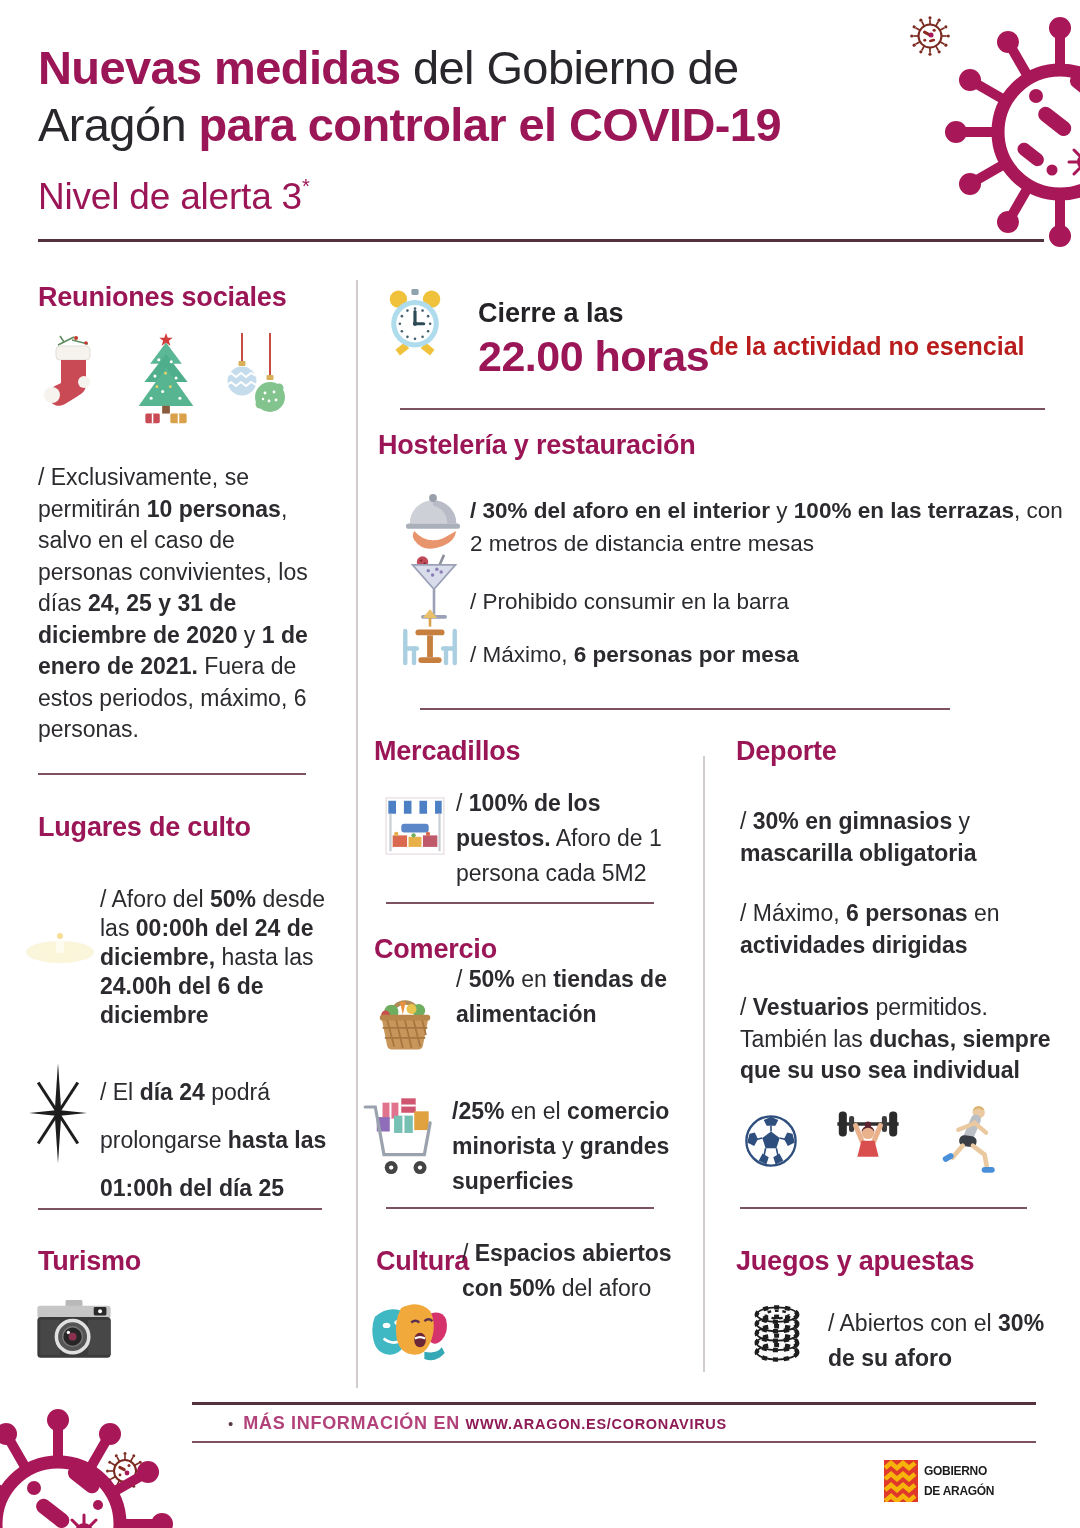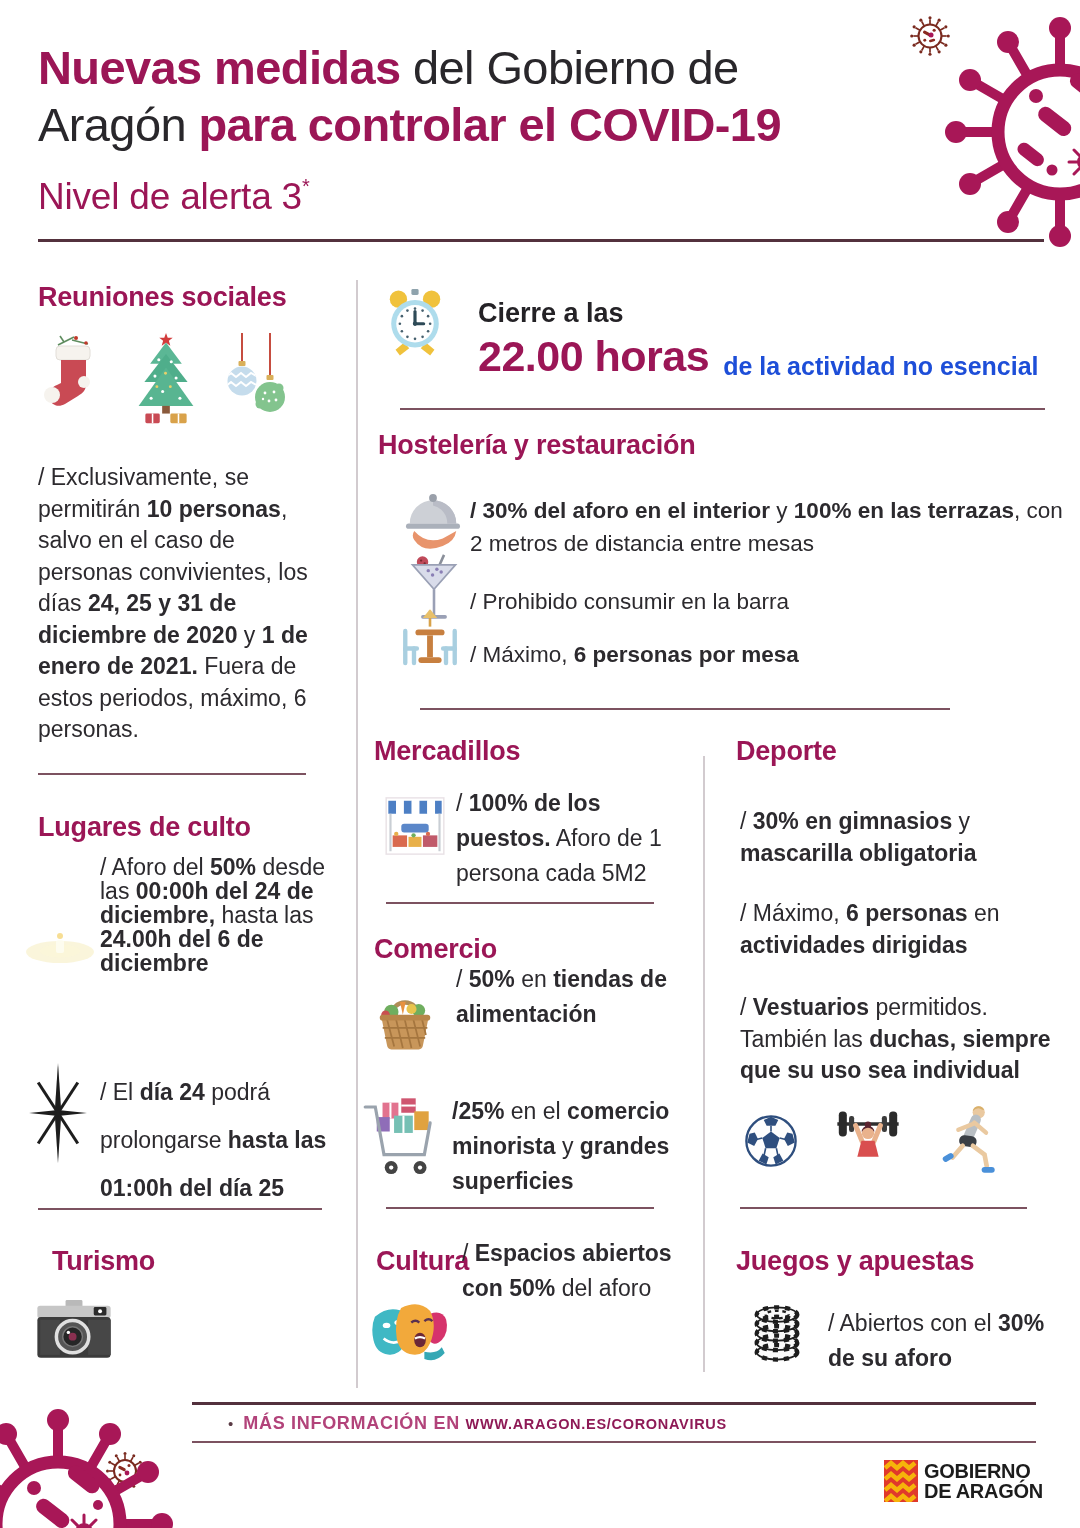--- a/index.html
+++ b/index.html
@@ -16,28 +16,28 @@
   .title{font-size:47px;line-height:56px;font-weight:400;color:#29272b;letter-spacing:-0.6px;white-space:nowrap}
   .alert{font-size:37px;font-weight:400;color:var(--accent);letter-spacing:-0.2px}
   .alert sup{font-size:20px;vertical-align:top;line-height:1}
   .orden{font-style:italic;font-weight:700;font-size:20px;color:#2a282c;letter-spacing:0.2px}
   .sec-h{font-size:27px;font-weight:700;color:var(--accent);letter-spacing:-0.2px;white-space:nowrap}
   .body-t{font-size:23px;line-height:31.5px;color:var(--ink)}
   .col-t{font-size:23px;line-height:35px;color:var(--ink)}
   .host-t{font-size:22.5px;line-height:33px;color:var(--ink)}
   .cierre-intro{font-size:27px;font-weight:700;color:#242226}
   .cierre-big{font-size:43px;font-weight:700;color:var(--accent);letter-spacing:-0.5px}
-  .cierre-tail{font-size:25px;font-weight:700;color:#1d4ed8;margin-left:14px}
+  .cierre-tail{font-size:25px;font-weight:700;color:#b91c1c;}
   .hr{background:#7c5260;height:2px}
   .hr-dark{background:#53313d;height:3px}
   .vline{width:2px;background:#d2cbcf}
   .foot-pre{font-size:18px;font-weight:700;color:#b2437a;letter-spacing:0.7px}
   .foot-url{font-size:14.5px;font-weight:700;color:#8e1a56;letter-spacing:0.7px}
   .foot-dot{font-size:15px;color:#5a3b45;margin-right:10px}
-  .logo-text{font-size:20px;line-height:20.5px;font-weight:700;color:#1c1c1c;letter-spacing:-0.3px;white-space:nowrap}
+  .logo-text{font-size:12px;line-height:20.5px;font-weight:700;color:#1c1c1c;letter-spacing:-0.3px;white-space:nowrap}
 </style>
 </head>
 <body>
 
 <div class="poster">
 
   <span class="abs" style="left:906px;top:12px">
     <svg width="48" height="48" viewBox="0 0 46 46">
       <g stroke="#7a2a1f" stroke-width="1.6">
         <line x1="34" y1="23" x2="39" y2="23"></line>
@@ -223,35 +223,35 @@
   <div class="abs sec-h" style="left:38px;top:812px">Lugares de culto</div>
 
   <span class="abs" style="left:22px;top:918px">
     <svg width="76" height="54" viewBox="0 0 76 54">
       <ellipse cx="38" cy="34" rx="34" ry="11" fill="#f5ecb8" opacity="0.5"></ellipse>
       <ellipse cx="38" cy="33" rx="20" ry="6.5" fill="#fbf6d8" opacity="0.8"></ellipse>
       <rect x="34" y="22" width="8" height="13" rx="2" fill="#fdfdf2" opacity="0.85"></rect>
       <circle cx="38" cy="18" r="3" fill="#f0c23c" opacity="0.55"></circle>
     </svg>
   </span>
-  <div class="abs body-t" style="left:100px;top:855px;width:248px;line-height:24px"><span>/ Aforo del </span><span class="b">50%</span><span> desde las </span><span class="b">00:00h del 24 de diciembre,</span><span> hasta las </span><span class="b">24.00h del 6 de diciembre</span></div>
+  <div class="abs body-t" style="left:100px;top:885px;width:248px;line-height:29px"><span>/ Aforo del </span><span class="b">50%</span><span> desde las </span><span class="b">00:00h del 24 de diciembre,</span><span> hasta las </span><span class="b">24.00h del 6 de diciembre</span></div>
 
   <span class="abs" style="left:26px;top:1060px">
     <svg width="64" height="106" viewBox="0 0 42 68">
       <polygon points="21,1 23.2,34 21,67 18.8,34" fill="#1d1d1d"></polygon>
       <polygon points="2,34 21,32 40,34 21,36" fill="#1d1d1d"></polygon>
       <line x1="8" y1="14" x2="34" y2="54" stroke="#1d1d1d" stroke-width="2"></line>
       <line x1="34" y1="14" x2="8" y2="54" stroke="#1d1d1d" stroke-width="2"></line>
     </svg>
   </span>
   <div class="abs body-t" style="left:100px;top:1068px;width:242px;line-height:48px"><span>/ El </span><span class="b">día 24</span><span> podrá prolongarse </span><span class="b">hasta las 01:00h del día 25</span></div>
 
   <div class="abs hr" style="left:38px;top:1208px;width:284px"></div>
 
-  <div class="abs sec-h" style="left:52px;top:1246px">Turismo</div>
+  <div class="abs sec-h" style="left:38px;top:1246px">Turismo</div>
 
   <span class="abs" style="left:34px;top:1300px">
     <svg width="80" height="62" viewBox="0 0 56 44">
       <rect x="22" y="0" width="12" height="5" rx="1" fill="#b9b9b9"></rect>
       <rect x="2" y="4" width="52" height="9" rx="2" fill="#c6c6c6"></rect>
       <rect x="42" y="5" width="9" height="6" rx="1" fill="#2b2b2b"></rect>
         <circle cx="46.5" cy="8" r="1.4" fill="#fff"></circle>
       <rect x="2" y="12" width="52" height="29" rx="2.5" fill="#3b3b3b"></rect>
       <rect x="4" y="14" width="14" height="25" fill="#474747"></rect>
       <rect x="38" y="14" width="16" height="25" fill="#474747"></rect>
@@ -284,21 +284,21 @@
         <circle cx="11" cy="26" r="0.9"></circle>
           <circle cx="12.4" cy="20.75" r="0.9"></circle>
           <circle cx="16.25" cy="16.9" r="0.9"></circle>
       </g>
       <line x1="21.5" y1="26" x2="21.5" y2="17.5" stroke="#2e4a57" stroke-width="2.2" stroke-linecap="round"></line>
       <line x1="21.5" y1="26" x2="27.5" y2="26" stroke="#2e4a57" stroke-width="2.2" stroke-linecap="round"></line>
       <circle cx="21.5" cy="26" r="1.5" fill="#2e4a57"></circle>
     </svg>
   </span>
   <div class="abs cierre-intro" style="left:478px;top:298px">Cierre a las</div>
-  <div class="abs" style="left:478px;top:332px;display:flex;align-items:flex-end;white-space:nowrap">
+  <div class="abs" style="left:478px;top:332px;display:flex;align-items:flex-start;white-space:nowrap">
     <span class="cierre-big">22.00 horas</span>
     <span class="cierre-tail">de la actividad no esencial</span>
   </div>
 
   <div class="abs hr" style="left:400px;top:408px;width:645px"></div>
 
   <div class="abs sec-h" style="left:378px;top:430px">Hostelería y restauración</div>
 
   <span class="abs" style="left:402px;top:492px">
     <svg width="62" height="60" viewBox="0 0 41 40">

